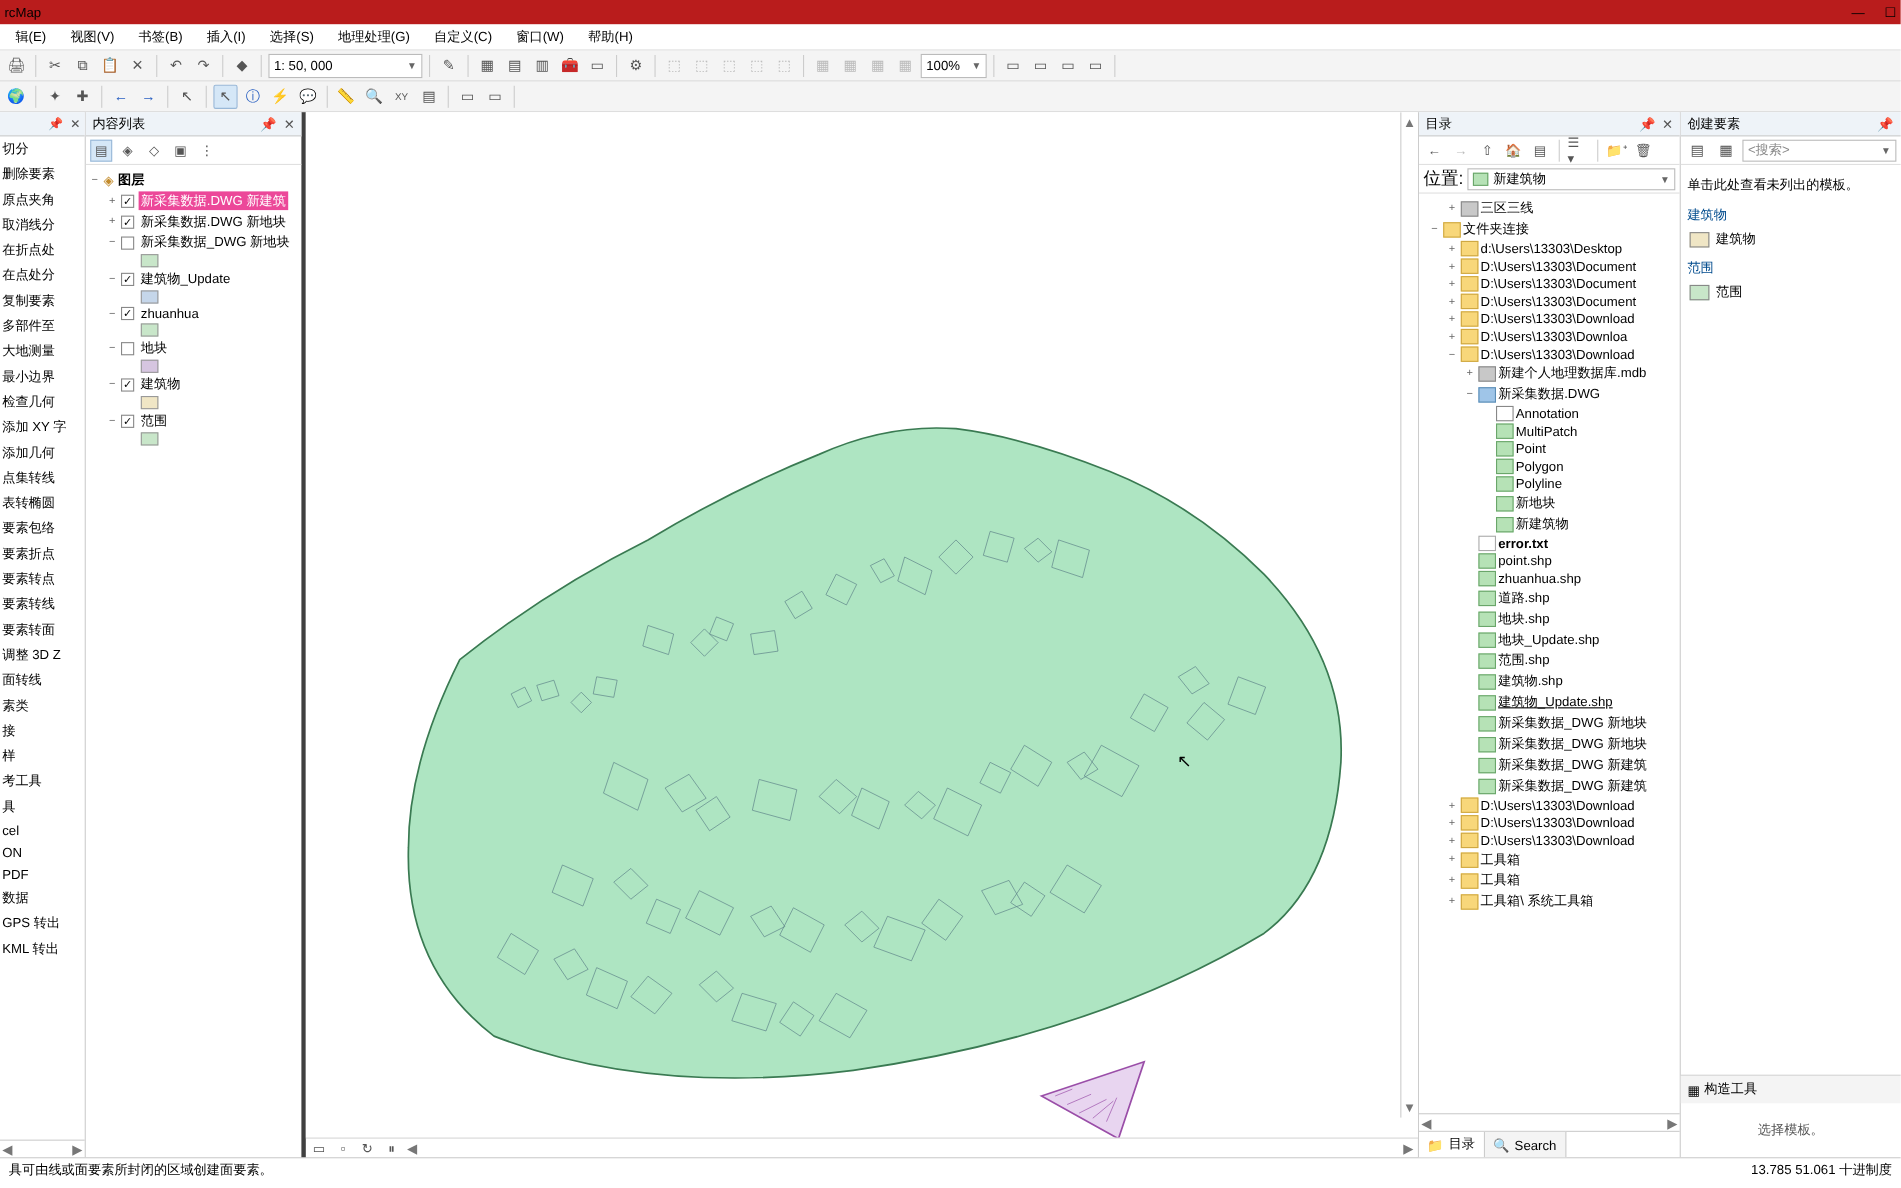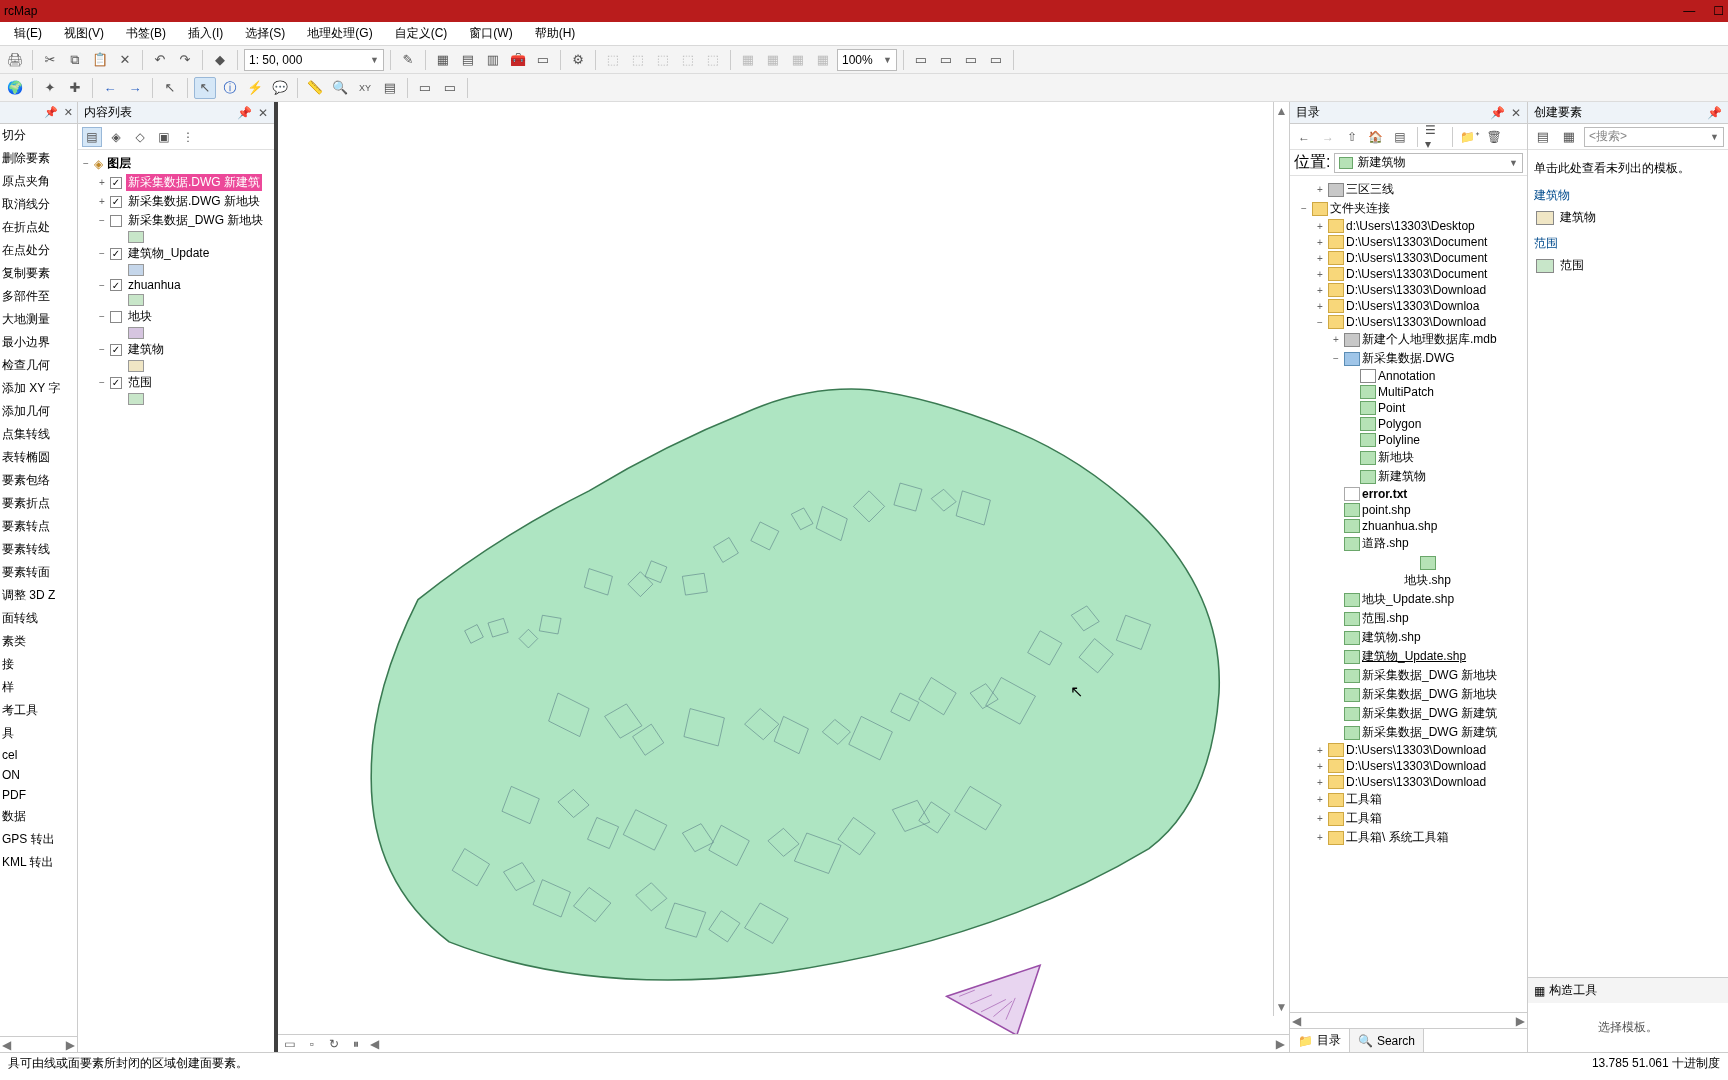--- a/index.html
+++ b/index.html
@@ -512,21 +512,21 @@
         <div class="cn" style="padding-left: 38px;">
           <span class="tw"></span>
           <span class="ic shp"></span>
           <span>zhuanhua.shp</span>
         </div>
         <div class="cn" style="padding-left: 38px;">
           <span class="tw"></span>
           <span class="ic shp"></span>
           <span>道路.shp</span>
         </div>
-        <div class="cn" style="padding-left: 38px; flex-direction: column;">
+        <div class="cn" style="padding-left: 38px;">
           <span class="tw"></span>
           <span class="ic shp"></span>
           <span>地块.shp</span>
         </div>
         <div class="cn" style="padding-left: 38px;">
           <span class="tw"></span>
           <span class="ic shp"></span>
           <span>地块_Update.shp</span>
         </div>
         <div class="cn" style="padding-left: 38px;">

